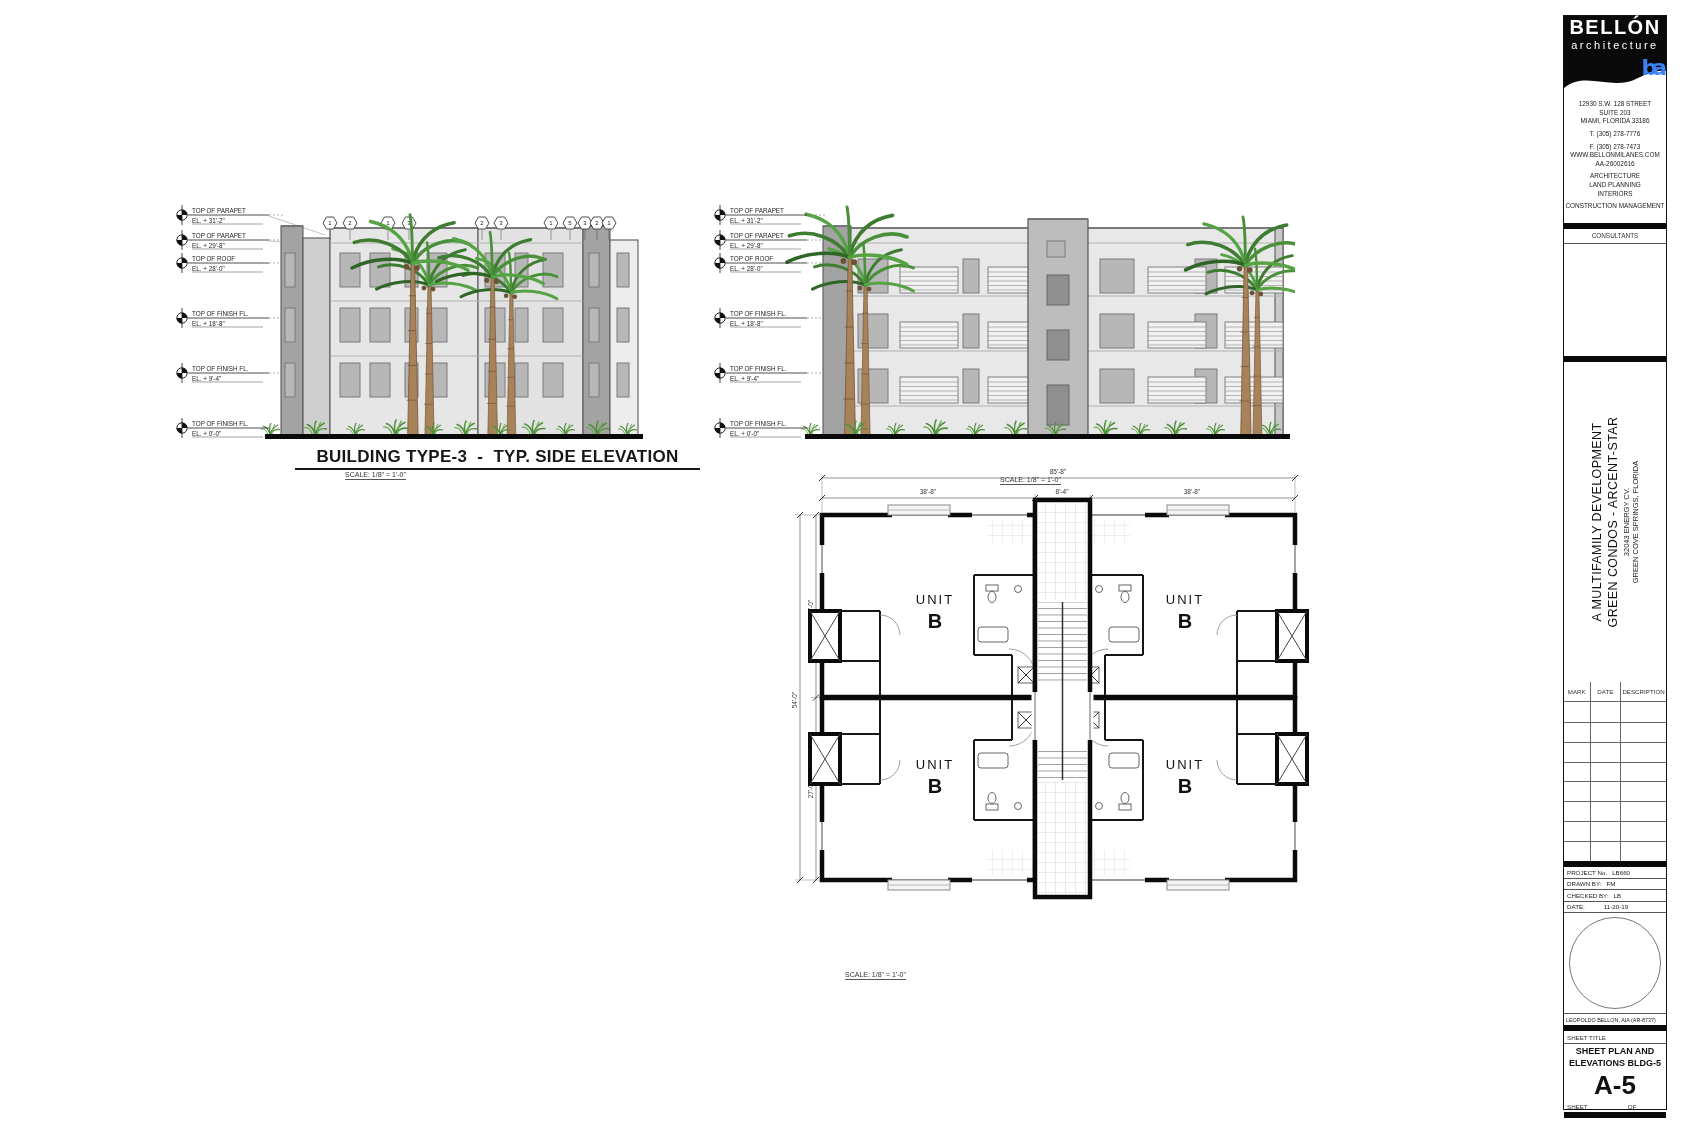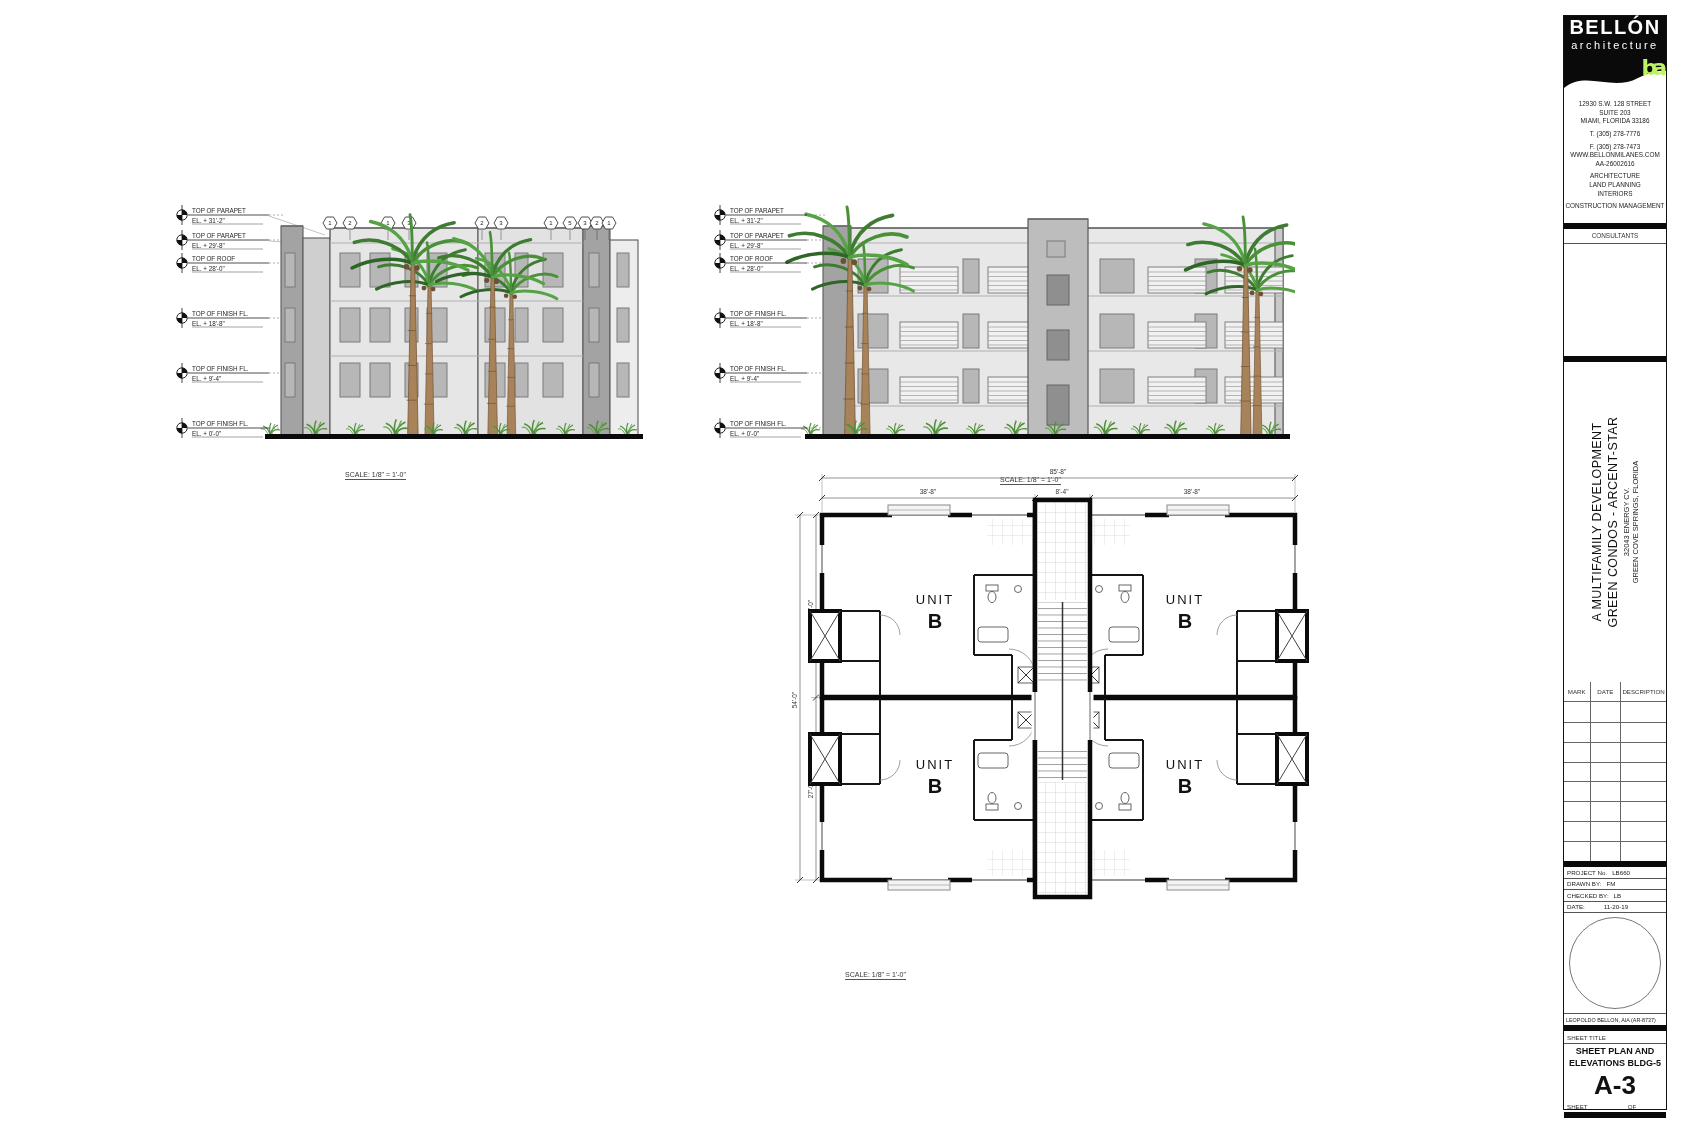--- a/index.html
+++ b/index.html
@@ -37,21 +37,21 @@
           border-bottom:2.5px solid #161616;padding-bottom:1px;white-space:pre;letter-spacing:0.3px;}
   .dscale{position:absolute;font-size:7px;color:#333;border-bottom:1px solid #555;padding-bottom:1px;white-space:pre;}
   
   .tblock{position:absolute;left:1563px;top:15px;width:102px;height:1093px;border:1.3px solid #111;
           display:flex;flex-direction:column;background:#fff;}
   .bar{height:6px;background:#0a0a0a;flex:none;}
   .logo{height:80px;background:#0a0a0a;position:relative;flex:none;color:#fff;text-align:center;}
   .logo-name{font-size:20px;font-weight:bold;letter-spacing:1.5px;padding-top:0;}
   .logo-tag{font-size:11px;letter-spacing:2.5px;}
   .logo-ba{position:absolute;right:4px;bottom:16px;font-size:22px;font-weight:bold;letter-spacing:-5px;
-           color:#bef264;z-index:2;font-family:"DejaVu Sans",sans-serif;margin-top:40px;}
+           color:#3b82f6;z-index:2;font-family:"DejaVu Sans",sans-serif;margin-top:40px;}
   .addr{height:123px;text-align:center;font-size:6.4px;line-height:1.35;padding-top:4px;flex:none;color:#222;}
   .addr .gap{height:4px;}
   .consul-lbl{height:14px;border-bottom:0.8px solid #555;font-size:6.4px;text-align:center;
               line-height:14px;flex:none;color:#333;}
   .consul-box{height:112px;flex:none;}
   .proj{height:320px;flex:none;display:flex;align-items:center;justify-content:center;overflow:hidden;}
   .proj-inner{transform:rotate(-90deg);white-space:nowrap;text-align:center;line-height:1.3;}
   .proj-l1{font-size:12.5px;letter-spacing:0.4px;color:#111;}
   .proj-l2{font-size:7.5px;color:#222;}
   .rev{height:179px;flex:none;display:flex;flex-direction:column;}
@@ -286,20 +286,21 @@
         <line class="ldr2" x1="27" y1="199" x2="98" y2="199"></line>
     <text class="t6" x="27" y="188">TOP OF FINISH FL.</text>
     <text class="t6" x="27" y="197.5">EL. + 9'-4"</text>
     <use href="#datum" x="17" y="245"></use>
         <line class="ldr" x1="23" y1="245" x2="104" y2="245"></line>
         <line class="ldr2" x1="27" y1="254" x2="98" y2="254"></line>
     <text class="t6" x="27" y="243">TOP OF FINISH FL.</text>
     <text class="t6" x="27" y="252.5">EL. + 0'-0"</text>
   </g>
 </svg>
+<div class="dtitle" style="left:295px;top:447px;width:405px">BUILDING TYPE-3  -  TYP. SIDE ELEVATION</div>
 <div class="dscale" style="left:345px;top:471px">SCALE: 1/8" = 1'-0"</div>
 
 <svg class="abs" style="left:695px;top:183px" width="600" height="272" viewBox="0 0 600 272">
   <g>
     <path class="dot" d="M112,32 H130 M112,57 H130 M112,80 H156 M112,135 H156 M112,190 H156 M112,245 H130"></path>
   </g>
   <g>
     <rect class="mass" x="128" y="43" width="28" height="210" fill="#a3a3a3"></rect>
     <rect class="mass" x="156" y="45" width="432" height="208" fill="#e8e8e8"></rect>
     <rect class="mass" x="580" y="45" width="8" height="208" fill="#c9c9c9"></rect>
@@ -552,21 +553,21 @@
   <div class="seal">
     <div class="seal-circle"></div>
   </div>
   <div class="architect">LEOPOLDO BELLON, AIA (AR-8737)</div>
   <div class="bar"></div>
   <div class="st-lbl">SHEET TITLE</div>
   <div class="st-lines">
     <div>SHEET PLAN AND</div>
     <div>ELEVATIONS BLDG-5</div>
   </div>
-  <div class="snum">A-3</div>
+  <div class="snum">A-5</div>
   <div class="sof">
     <span class="s1">SHEET</span>
     <span class="s2">OF</span>
   </div>
   <div class="bar"></div>
 </div>
 
 </div>
 
 </body></html>

